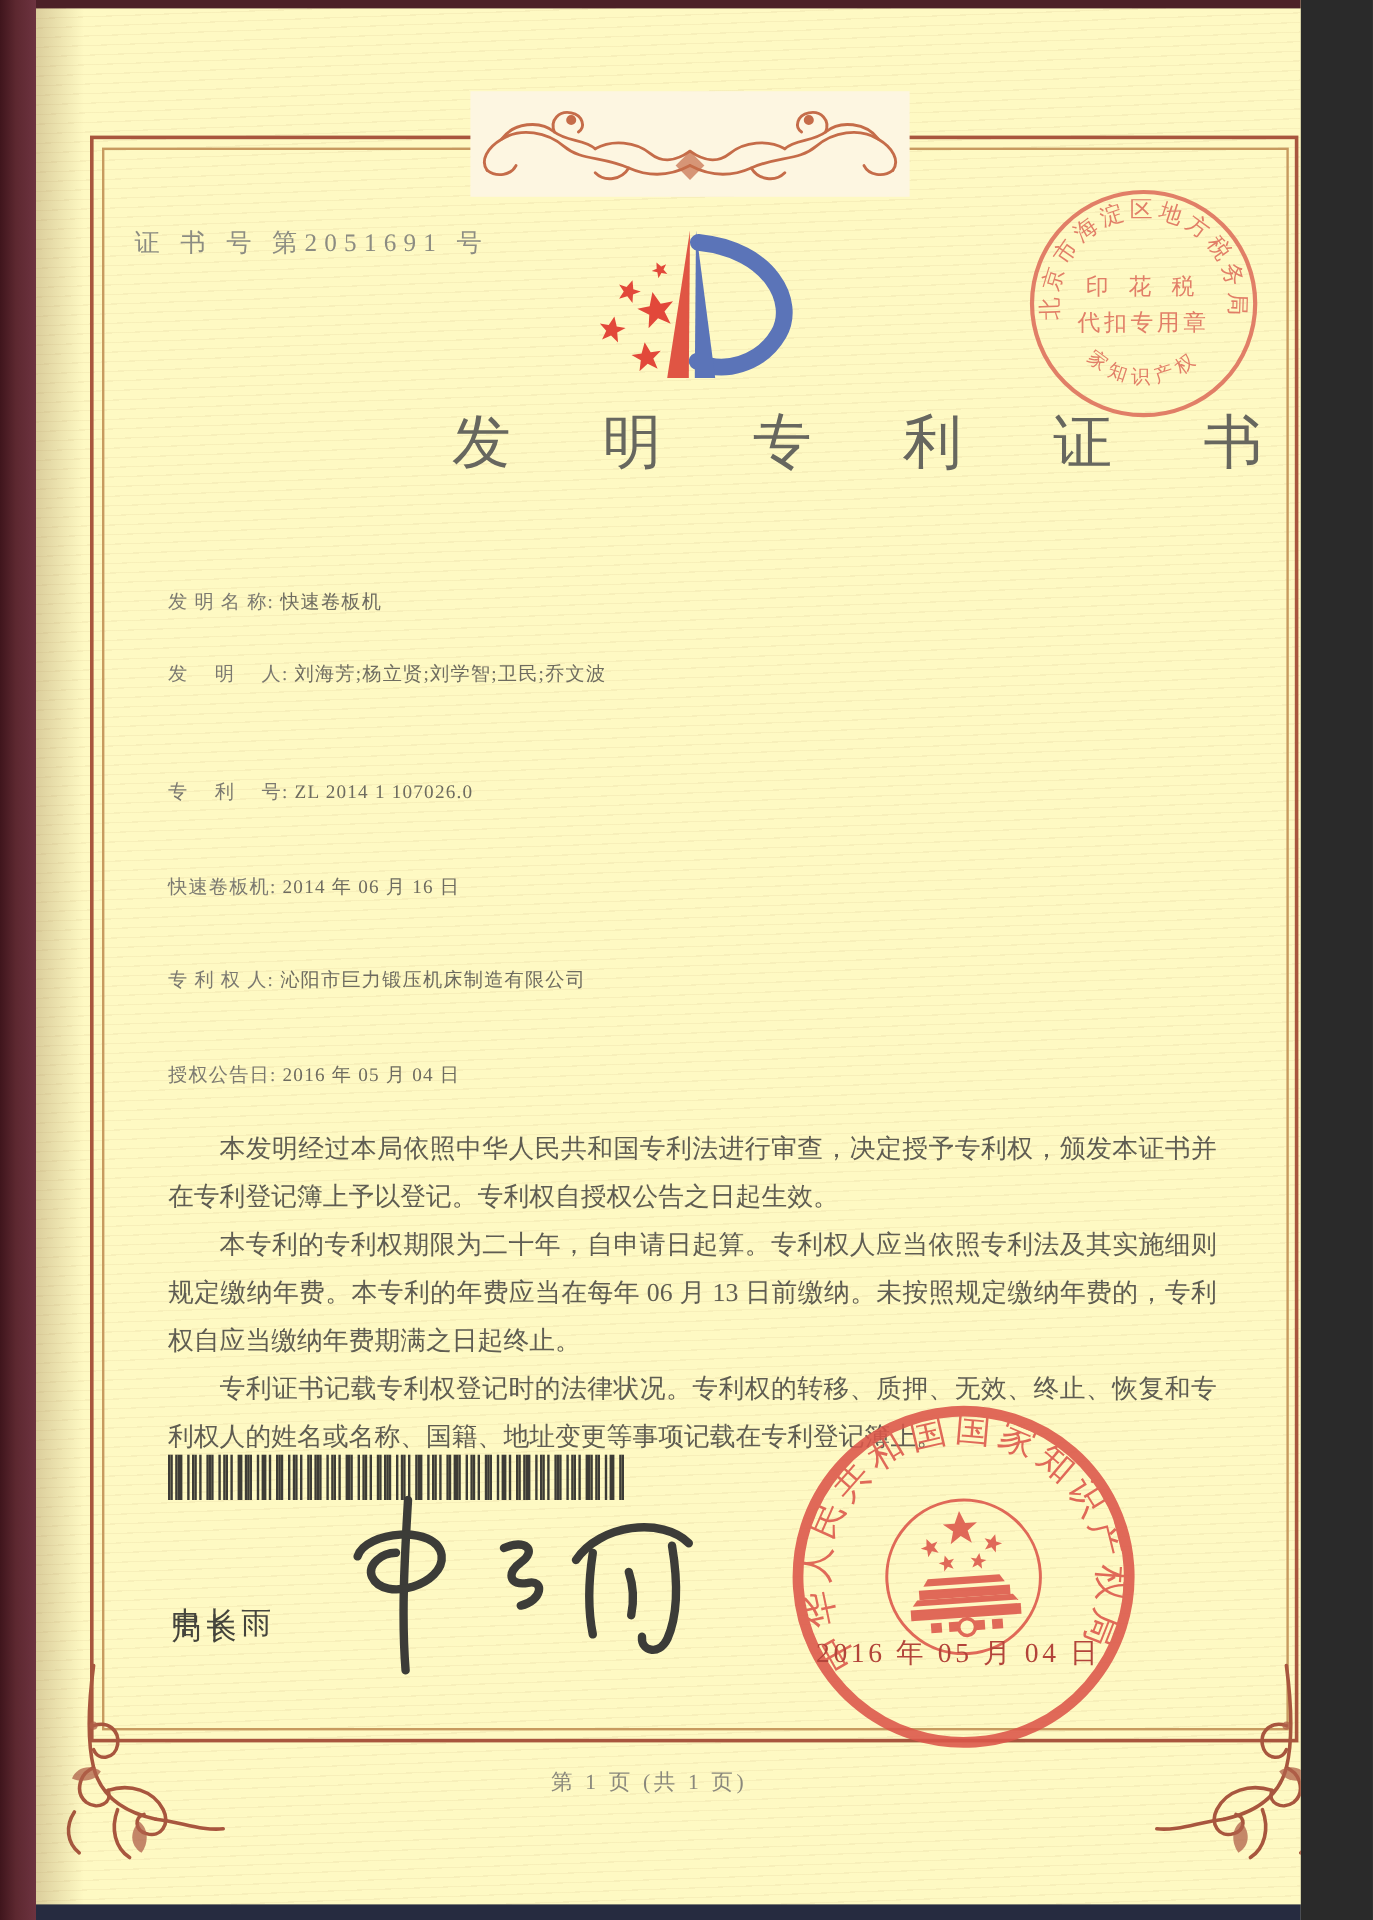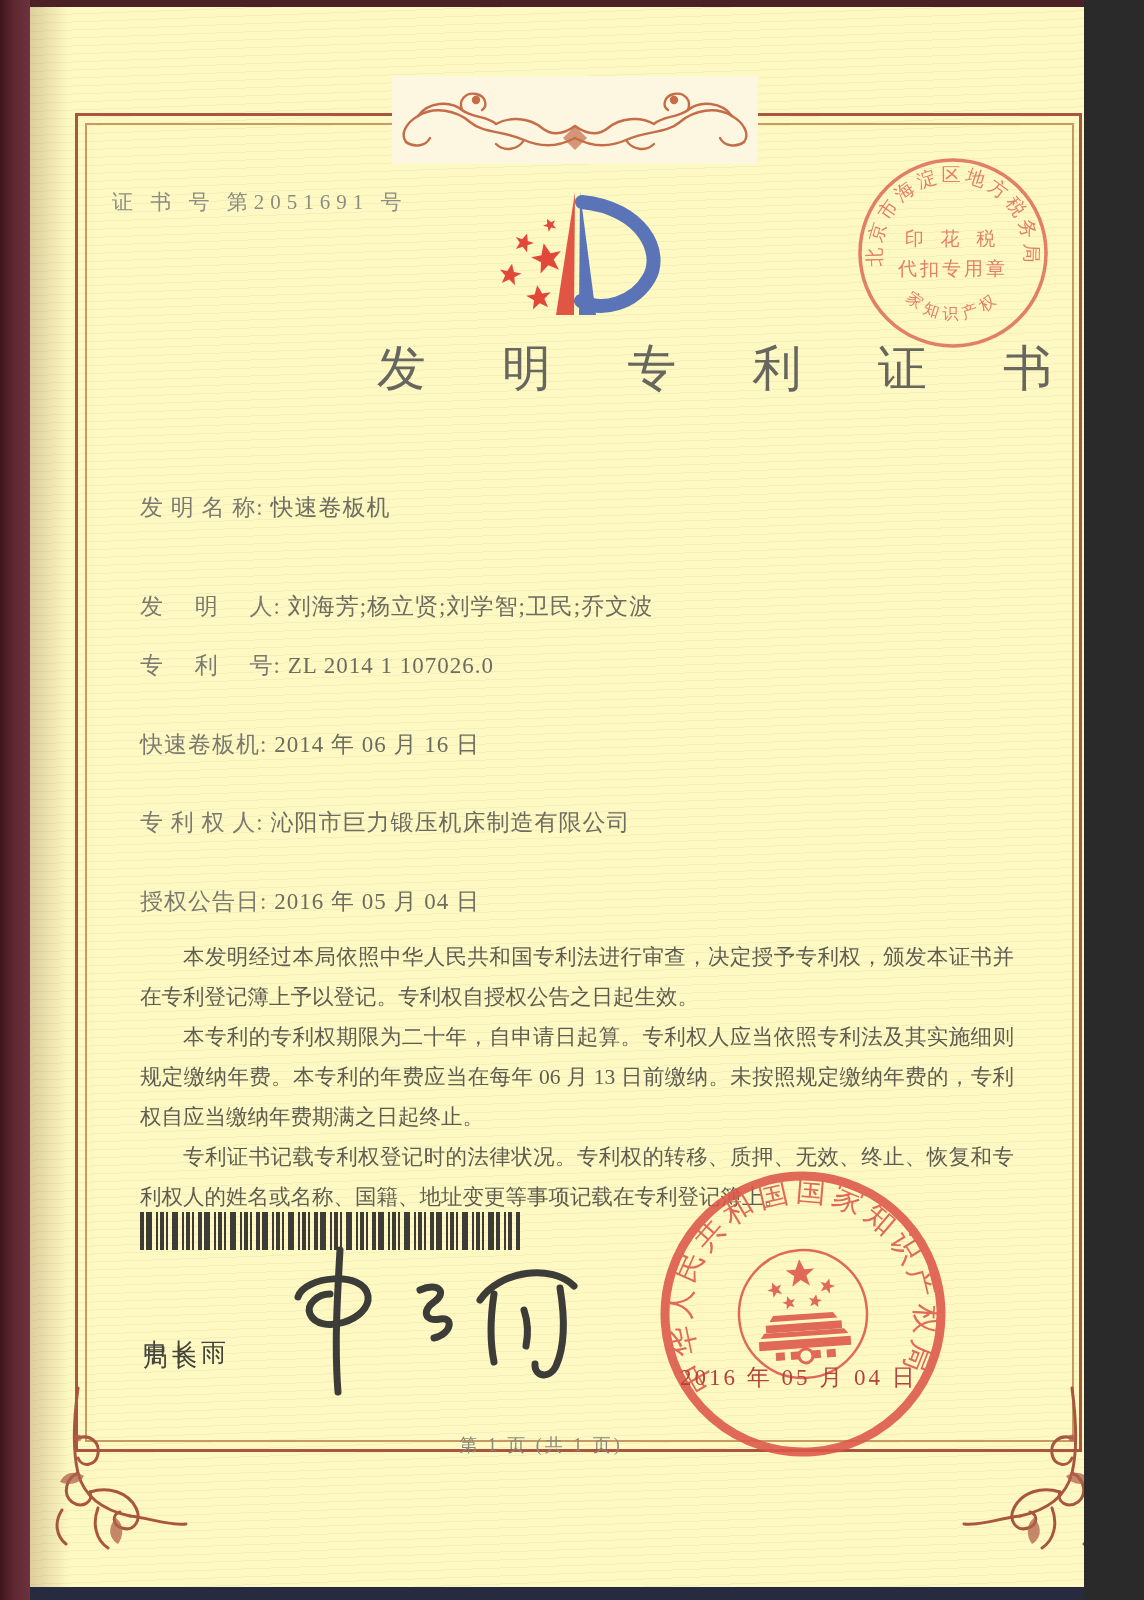--- a/index.html
+++ b/index.html
@@ -25,37 +25,37 @@
                border:2px solid #c79a5f;}
   .ornament-top{position:absolute;left:392px;top:76px;width:366px;height:88px;background:#fdf6e1;}
   .corner{position:absolute;width:160px;height:175px;}
   .corner-bl{left:38px;top:1378px;}
   .corner-br{left:952px;top:1378px;transform:scaleX(-1);}
   
   .cert-no{position:absolute;left:112px;top:188px;font-size:21px;letter-spacing:6px;color:#8c8c82;}
   .logo{position:absolute;left:472px;top:180px;width:204px;height:152px;}
   .title{position:absolute;left:0;top:336px;width:100%;text-align:right;
          font-size:49px;color:#67675f;letter-spacing:32px;text-indent:32px;font-weight:500;}
-  .field{position:absolute;left:140px;font-size:23px;color:#6e6c60;letter-spacing:1px;white-space:nowrap;}
+  .field{position:absolute;left:140px;font-size:16px;color:#6e6c60;letter-spacing:1px;white-space:nowrap;}
   .field .lbl{color:#7b7970;}
-  .f0{top:492px}.f1{top:591px}.f2{top:650px}.f3{top:729px}.f4{top:807px}.f5{top:886px}
+  .f0{top:492px}.f1{top:552px}.f2{top:650px}.f3{top:729px}.f4{top:807px}.f5{top:886px}
   .body-text{position:absolute;left:140px;top:938px;width:874px;font-size:21.5px;
              line-height:1.86;color:#5f5d52;text-align:justify;}
   .body-text p{margin:0;text-indent:2em;}
   .barcode{position:absolute;left:140px;top:1212px;width:386px;height:38px;}
   .signer-title{position:absolute;left:143px;top:1341px;font-size:25px;color:#44443c;
                 font-family:"Liberation Sans","DejaVu Sans",sans-serif;letter-spacing:4px;}
   .signer-name{position:absolute;left:143px;top:1336px;font-size:25px;color:#44443c;
                font-family:"Liberation Sans","DejaVu Sans",sans-serif;letter-spacing:4px;text-align:right;}
   .signature{position:absolute;left:268px;top:1242px;width:330px;height:155px;}
   .seal-small{position:absolute;left:853px;top:153px;width:200px;height:200px;opacity:.85;}
   .seal-big{position:absolute;left:655px;top:1164px;width:296px;height:300px;opacity:.88;}
   .issue-date{position:absolute;left:680px;top:1362px;width:250px;font-size:23px;
               color:#b3443a;letter-spacing:3px;z-index:5;}
-  .page-footer{position:absolute;left:0;top:1433px;width:1082px;text-align:center;
+  .page-footer{position:absolute;left:0;top:1473px;width:1082px;text-align:center;
                font-size:18px;letter-spacing:3px;color:#8a887c;}
 </style>
 </head>
 <body>
 
 <div class="photo">
   <div class="texture"></div>
 
   <div class="frame-outer"></div>
   <div class="frame-inner"></div>

